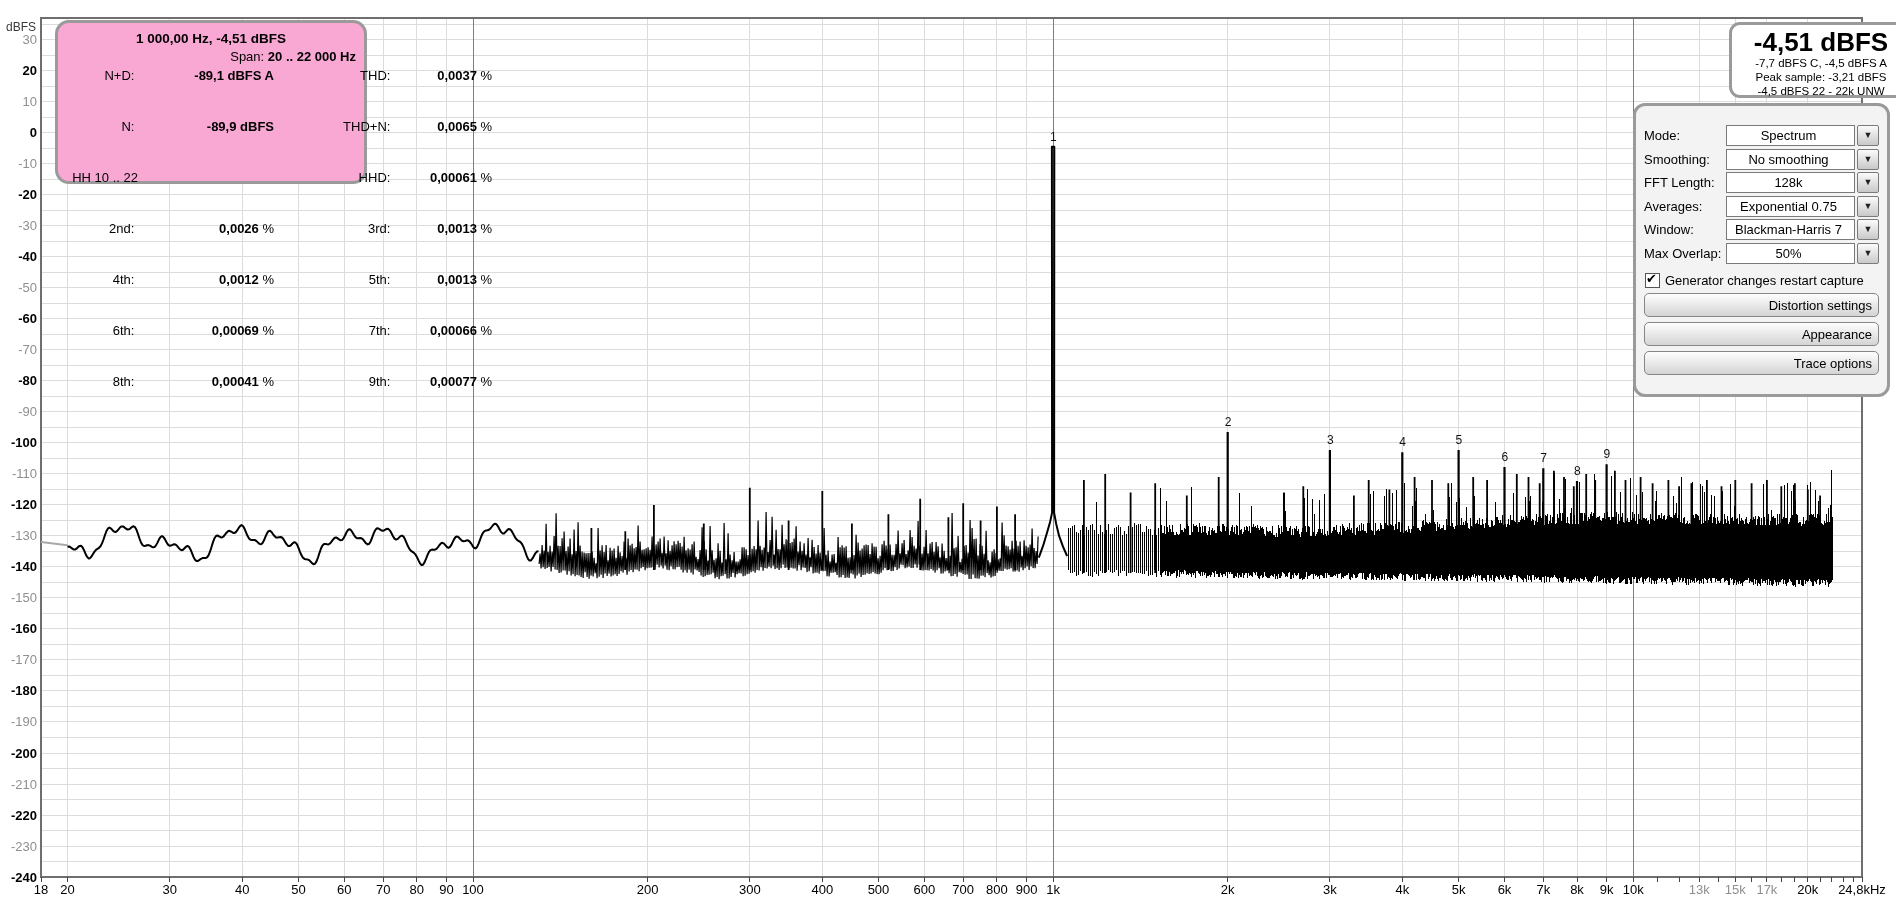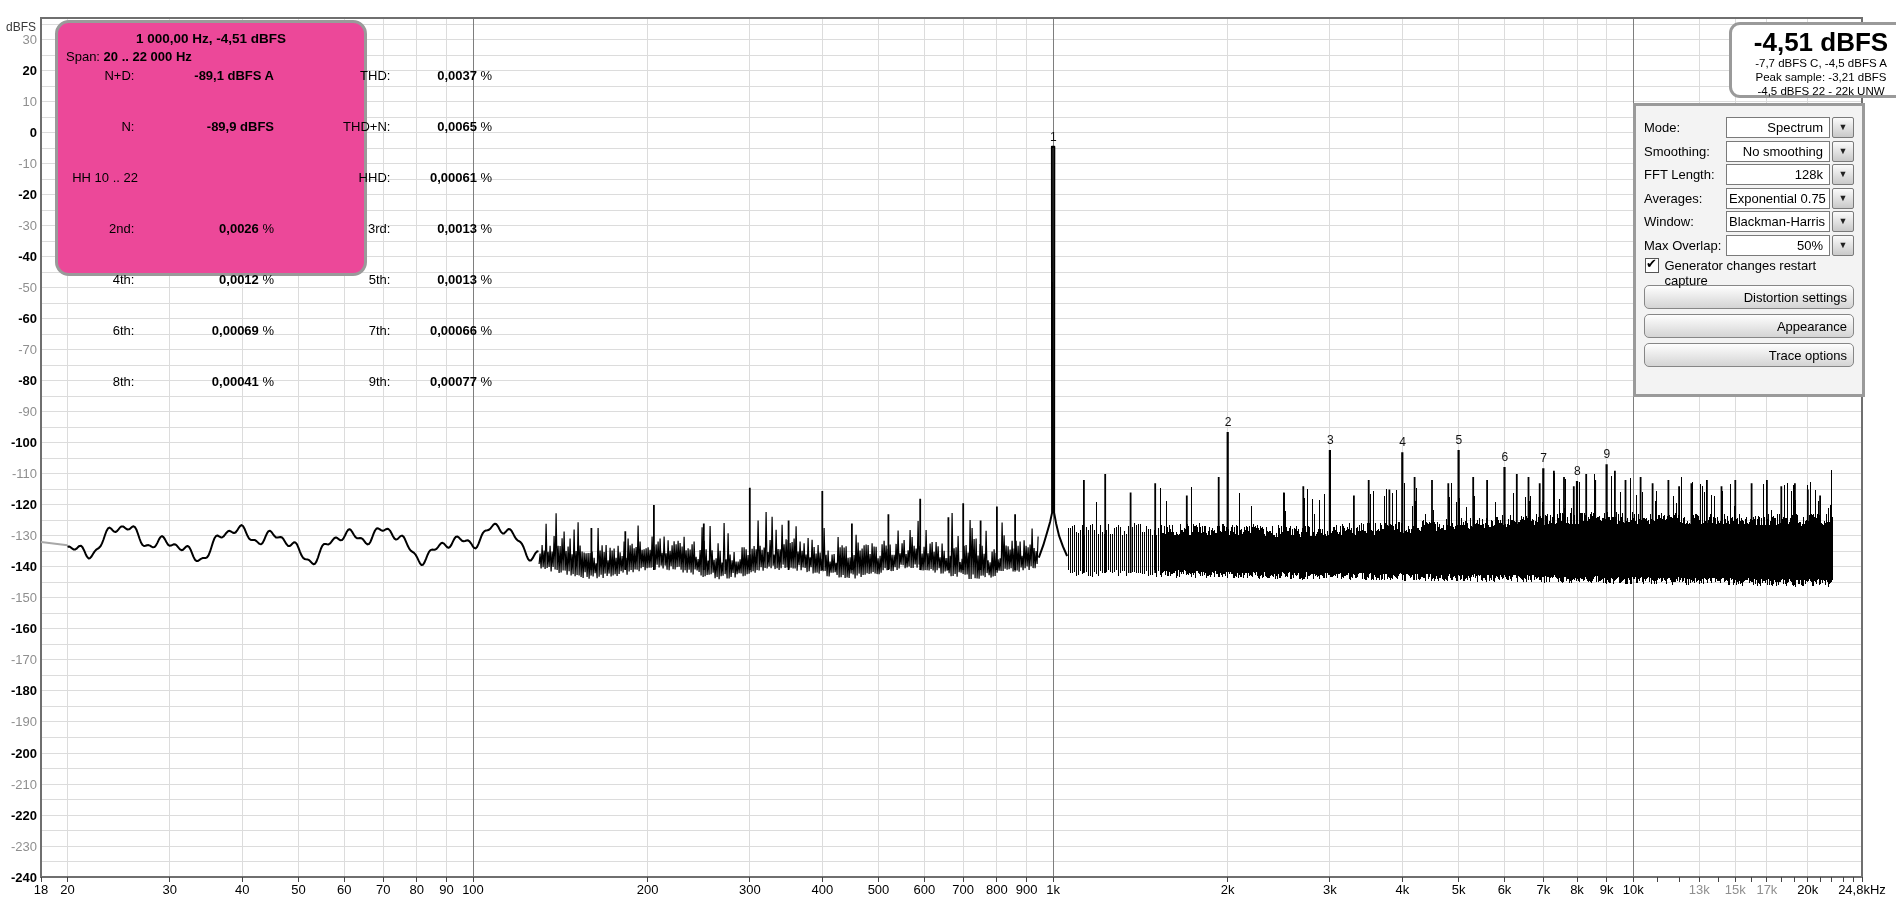--- a/index.html
+++ b/index.html
@@ -2,49 +2,49 @@
 <html><head>
 <meta charset="utf-8">
 <style>
   html,body{margin:0;padding:0;background:#ffffff;}
   body{width:1896px;height:898px;position:relative;overflow:hidden;
        font-family:"Liberation Sans",sans-serif;color:#000;}
   #plot-svg{position:absolute;left:0;top:0;}
   #corner-unit{position:absolute;left:6px;top:20px;font-size:12px;color:#3a3a3a;}
 
   
-  #readout{position:absolute;left:55px;top:20px;width:312px;height:256px;
-    background:#ec4899;border:3px solid #9a9a9a;border-radius:14px;
+  #readout{position:absolute;left:55px;top:20px;width:312px;height:164px;
+    background:#f9a8d4;border:3px solid #9a9a9a;border-radius:14px;
     font-size:13px;padding:6px 8px 4px 8px;box-sizing:border-box;z-index:5;}
   #readout .r1{text-align:center;font-weight:bold;font-size:13.5px;padding:2px 0 3px 0;}
-  #readout .r2{text-align:left;padding:0 0 4px 0;}
+  #readout .r2{text-align:right;padding:0 0 4px 0;}
   #readout .rgrid{display:grid;grid-template-columns:72px 100px 84px auto;
     column-gap:4px;row-gap:4.6px;gap:36px;}
   #readout .lab{text-align:right;white-space:pre;}
   #readout .val{text-align:right;white-space:pre;}
 
   
   #levelbox{position:absolute;left:1705px;top:22px;width:184px;height:76px;
     background:#fff;border:3px solid #9a9a9a;border-radius:11px;
     text-align:center;box-sizing:border-box;padding-top:3px;z-index:5;margin-left:24px;}
   #levelbox .big{font-size:26px;font-weight:bold;line-height:28px;}
   #levelbox .sm{font-size:11.5px;line-height:14px;}
 
   
-  #panel{position:absolute;left:1633px;top:103px;width:232px;height:294px;
-    background:#f3f3f3;border:3px solid #9a9a9a;border-radius:0;
-    box-sizing:border-box;padding:10px 8px 6px 8px;font-size:13px;z-index:5;}
+  #panel{position:absolute;left:1633px;top:103px;width:257px;height:294px;
+    background:#f3f3f3;border:3px solid #9a9a9a;border-radius:12px;
+    box-sizing:border-box;padding:18px 8px 6px 8px;font-size:13px;z-index:5;}
   .prow{display:grid;grid-template-columns:82px auto;align-items:center;height:23.5px;}
   .plab{white-space:nowrap;}
   .dd{display:grid;grid-template-columns:auto 22px;column-gap:2px;height:21px;}
-  .ddv{background:#fff;border:1px solid #7a7a7a;text-align:right;
+  .ddv{background:#fff;border:1px solid #7a7a7a;text-align:center;
        padding:0 6px 0 2px;line-height:19px;white-space:nowrap;overflow:hidden;}
   .ddb{background:linear-gradient(180deg,#fbfbfb,#c9c9c9);border:1px solid #7a7a7a;
        border-radius:2px;text-align:center;line-height:19px;font-size:9px;color:#222;cursor:default;}
-  .cbrow{display:flex;align-items:flex-start;height:22px;margin-top:1px;}
+  .cbrow{display:flex;align-items:flex-end;height:22px;margin-top:1px;}
   .cb{width:13px;height:13px;background:#fff;border:1px solid #555;margin:0 5px 0 1px;
       position:relative;font-size:13px;line-height:11px;text-align:center;}
   .cb.checked::after{content:"\2714";position:absolute;left:0px;top:-1px;color:#000;}
   .pbtn{display:block;width:100%;height:24px;margin-top:5px;
       background:linear-gradient(180deg,#fefefe,#d4d4d4);border:1px solid #868686;
       border-radius:5px;font-size:13px;font-family:"Liberation Sans",sans-serif;
       text-align:right;line-height:22px;cursor:default;}
 </style>
 </head>
 <body>

